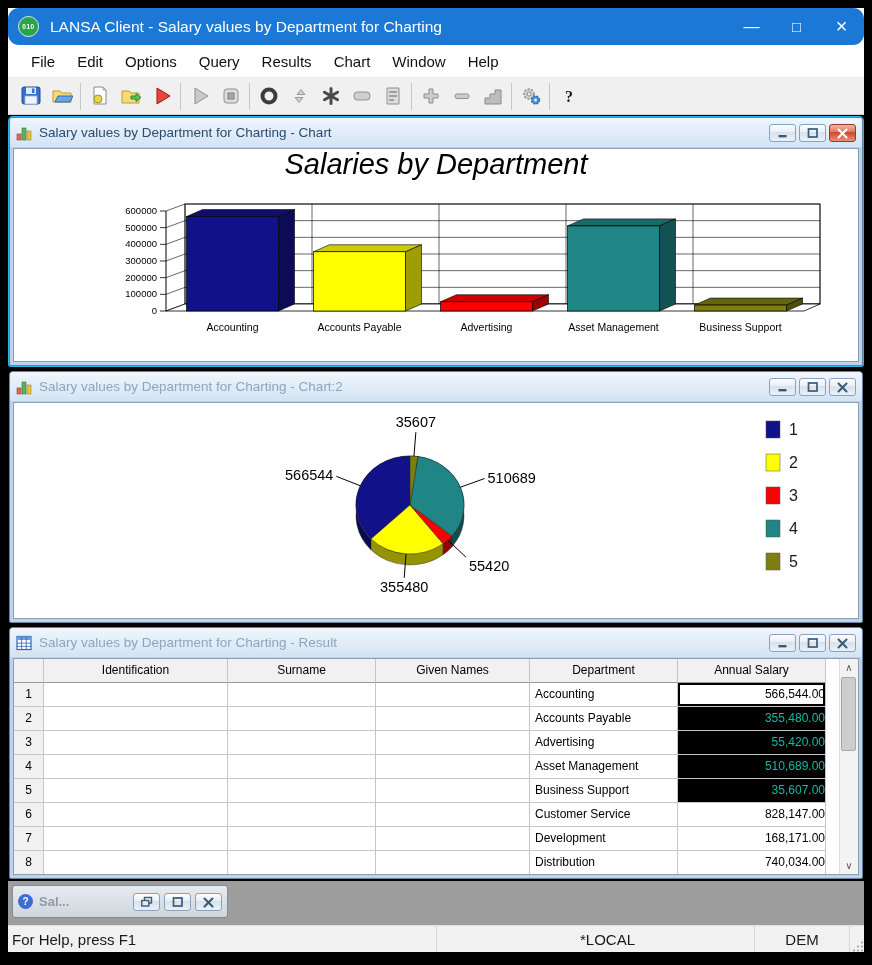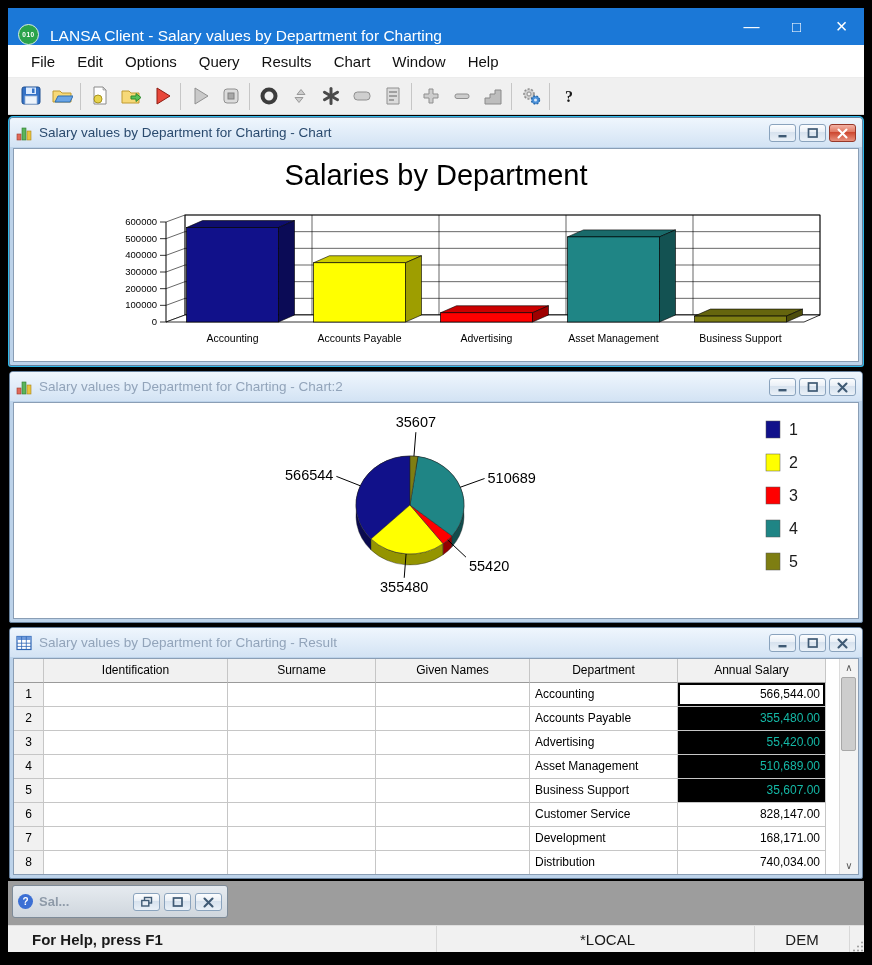--- a/index.html
+++ b/index.html
@@ -3,21 +3,21 @@
 <meta charset="utf-8">
 <style>
   html,body{margin:0;padding:0;}
   body{
     width:872px;height:965px;background:#000;position:relative;overflow:hidden;
     font-family:"Liberation Sans",sans-serif;
   }
   .app{position:absolute;left:8px;top:8px;width:856px;height:944px;background:#fff;}
 
   
-  .titlebar{height:37px;background:#1b78d7;display:flex;align-items:flex-end;}
+  .titlebar{height:37px;background:#1b78d7;display:flex;align-items:center;border-radius:11px;}
   .app-icon{width:19px;height:19px;border-radius:50%;background:#2aa34b;border:1px solid #d9efe0;
     color:#fff;font-size:6.5px;font-weight:bold;display:flex;align-items:center;justify-content:center;
     margin-left:10px;letter-spacing:.5px;flex:none;}
   .title-text{margin-left:11px;font-size:15.5px;color:#fff;white-space:nowrap;}
   .win-controls{margin-left:auto;display:flex;height:100%;}
   .win-ctl{width:45px;height:100%;display:flex;align-items:center;justify-content:center;
     font-size:16px;color:#fff;}
 
   
   .menubar{height:33px;background:#fff;display:flex;align-items:center;padding-left:12px;
@@ -50,31 +50,31 @@
   .cbtns{display:flex;gap:3px;margin-left:auto;}
   .cbtn{width:27px;height:18px;border:1px solid #8aa3bd;border-radius:3px;
     background:linear-gradient(#fcfdfe,#e9eff6 45%,#d7e2ee 46%,#eaf1f8);
     display:flex;align-items:center;justify-content:center;box-sizing:border-box;}
   .cbtn.close-active{background:linear-gradient(#f4b3a6,#df7660 45%,#cd4730 46%,#e8917d);
     border-color:#96382a;}
   .cwin-content{position:absolute;left:3px;right:3px;top:30px;bottom:3px;background:#fff;
     border:1px solid #8a9eb5;overflow:hidden;}
 
   
-  .bar-title{text-align:center;font-size:29px;color:#000;padding-top:11px;line-height:1.1;}
+  .bar-title{text-align:center;font-size:29px;color:#000;padding-top:0;line-height:1.1;font-style:italic;}
 
   
   .rtable{position:absolute;left:0;top:0;right:0;bottom:0;font-size:12px;color:#000;}
   .tr{display:flex;height:24px;line-height:23px;box-sizing:border-box;}
   .tr .td{border-right:1px solid #c6c6c6;border-bottom:1px solid #c6c6c6;box-sizing:border-box;
     overflow:hidden;white-space:nowrap;}
   .tr.head .td{background:#f1f1f1;text-align:center;border-bottom:1px solid #9a9a9a;}
   .c0{width:30px;text-align:center;background:#f1f1f1;}
   .c1{width:184px;}.c2{width:148px;}.c3{width:154px;}.c4{width:148px;padding-left:5px;}
-  .c5{width:148px;text-align:right;padding-right:5px;}
+  .c5{width:148px;text-align:right;}
   .tr.head .c4,.tr.head .c5{padding-left:0;padding-right:0;text-align:center;}
   .sal-selected{background:#000;color:#14b8a6;}
   .sal-current{background:#fff;color:#000;box-shadow:inset 0 0 0 2px #000;}
   .vscroll{position:absolute;right:0;top:0;width:18px;bottom:0;background:#f3f3f3;
     border-left:1px solid #dcdcdc;}
   .vs-arrow{position:absolute;left:0;width:18px;height:17px;display:flex;align-items:center;
     justify-content:center;font-size:10px;color:#5a5a5a;}
   .vs-up{top:0;}.vs-down{bottom:0;}
   .vs-thumb{position:absolute;left:1px;top:18px;width:15px;height:74px;background:#cdcdcd;
     border:1px solid #a8a8a8;border-radius:2px;box-sizing:border-box;}
@@ -85,21 +85,21 @@
     display:flex;align-items:center;padding:0 5px;box-sizing:border-box;}
   .mini-icon{width:15px;height:15px;border-radius:50%;background:#3b6fd4;color:#fff;font-size:10px;
     font-weight:bold;display:flex;align-items:center;justify-content:center;flex:none;}
   .mini-label{color:#8e9aa8;font-size:13px;font-weight:bold;margin:0 8px 0 6px;}
   .mini-win .cbtns{gap:4px;}
 
   
   .statusbar{position:absolute;left:0;top:917px;width:856px;height:27px;background:#f1f1f1;
     display:flex;align-items:center;font-size:15px;color:#1a1a1a;border-top:1px solid #e0e0e0;
     box-sizing:border-box;}
-  .sb-help{flex:1;padding-left:24px;font-weight:bold;}
+  .sb-help{flex:1;padding-left:4px;}
   .sb-sec{height:100%;display:flex;align-items:center;justify-content:center;
     border-left:1px solid #d8d8d8;}
   .sb-local{width:293px;padding-left:24px;}
   .sb-user{width:94px;}
   .sb-grip{width:14px;height:100%;display:flex;align-items:flex-end;justify-content:flex-end;}
 </style>
 </head>
 <body>
 
 <div class="app">

